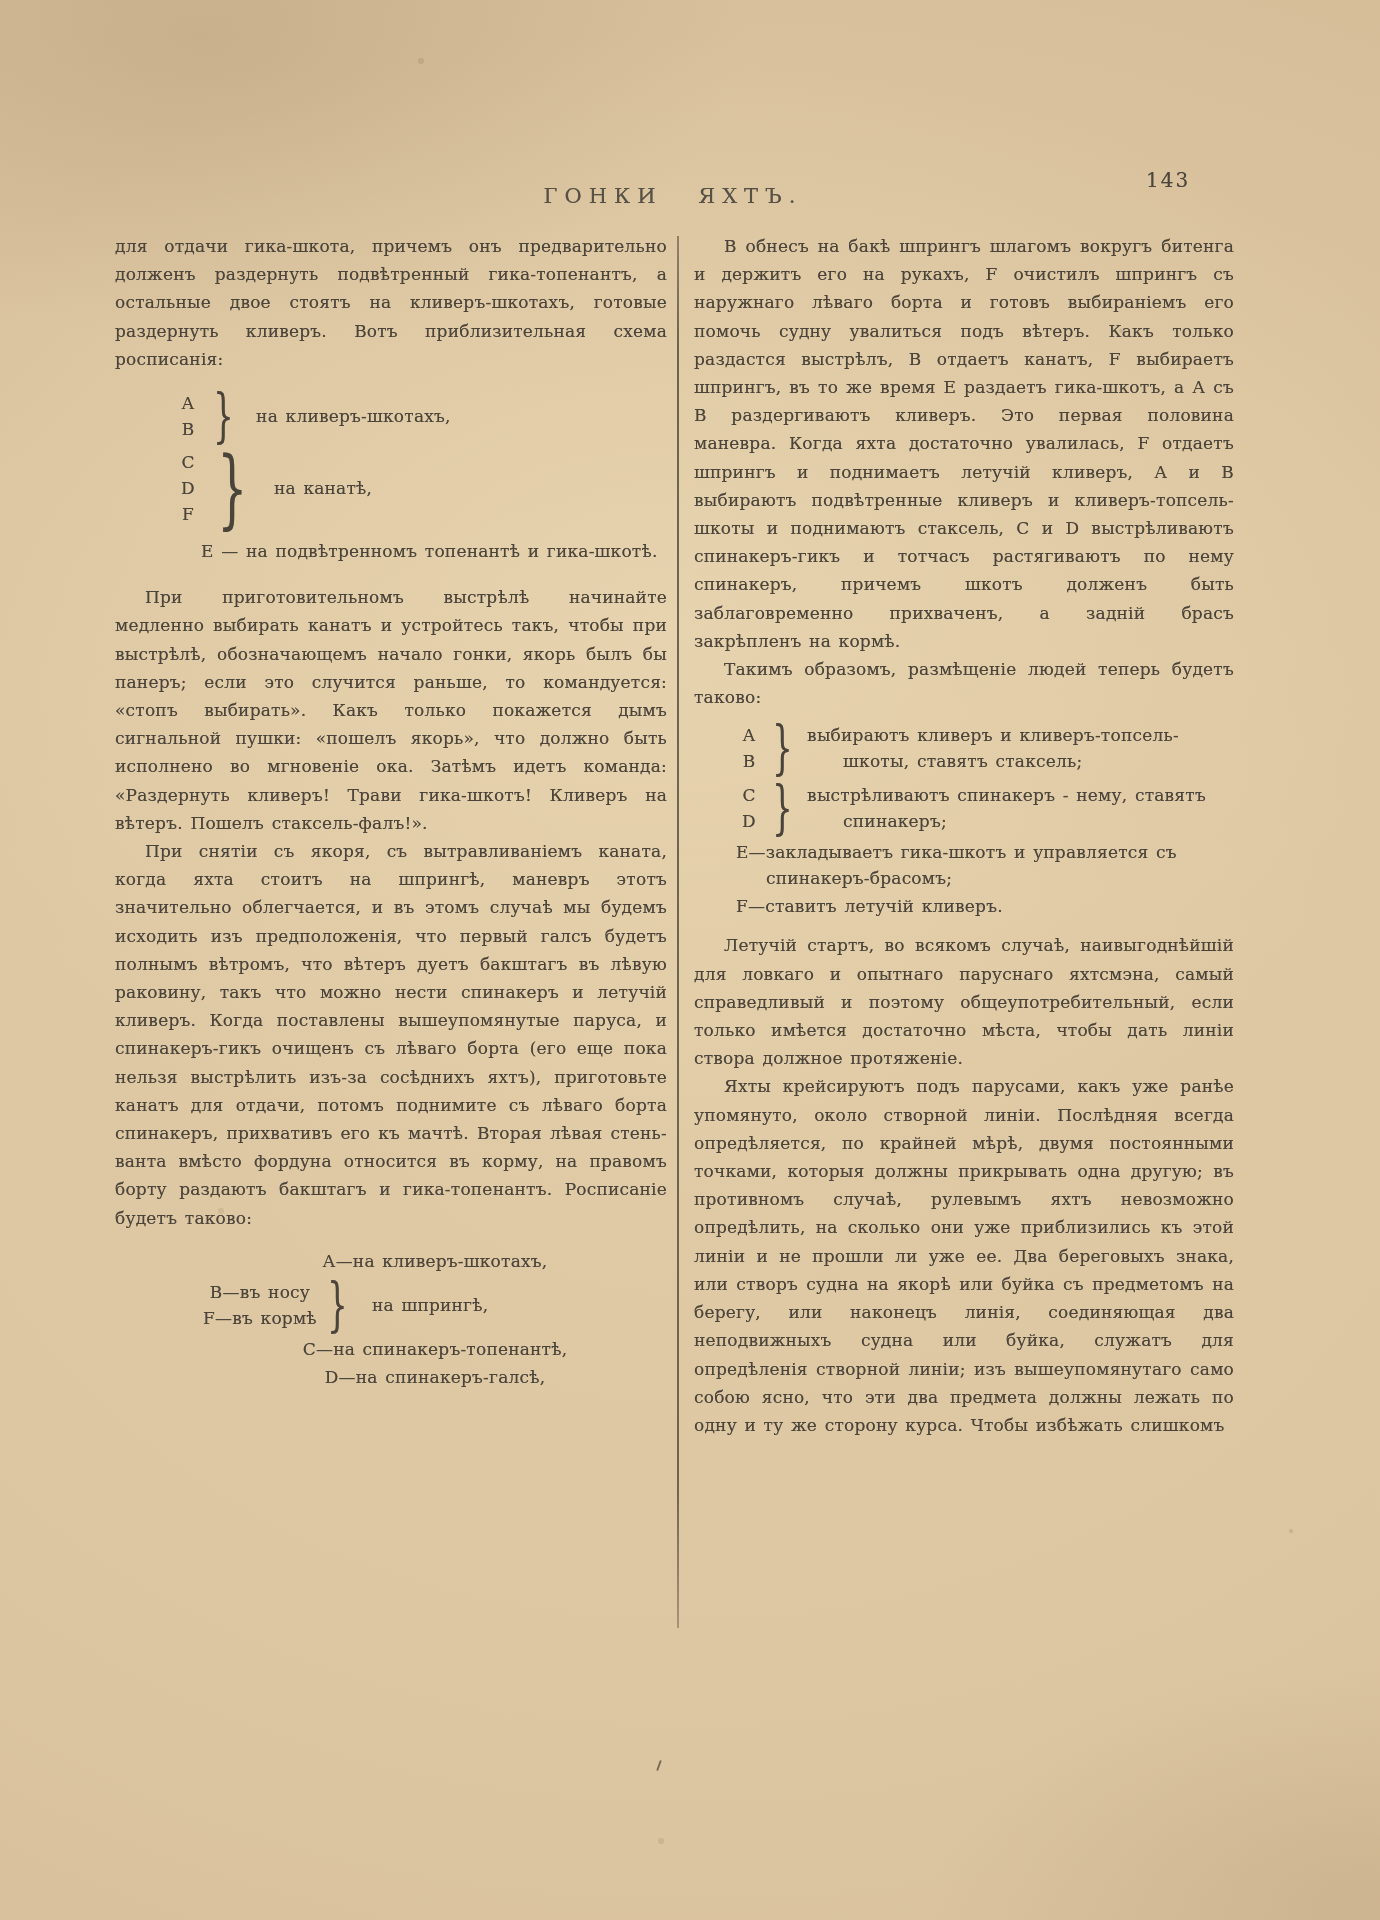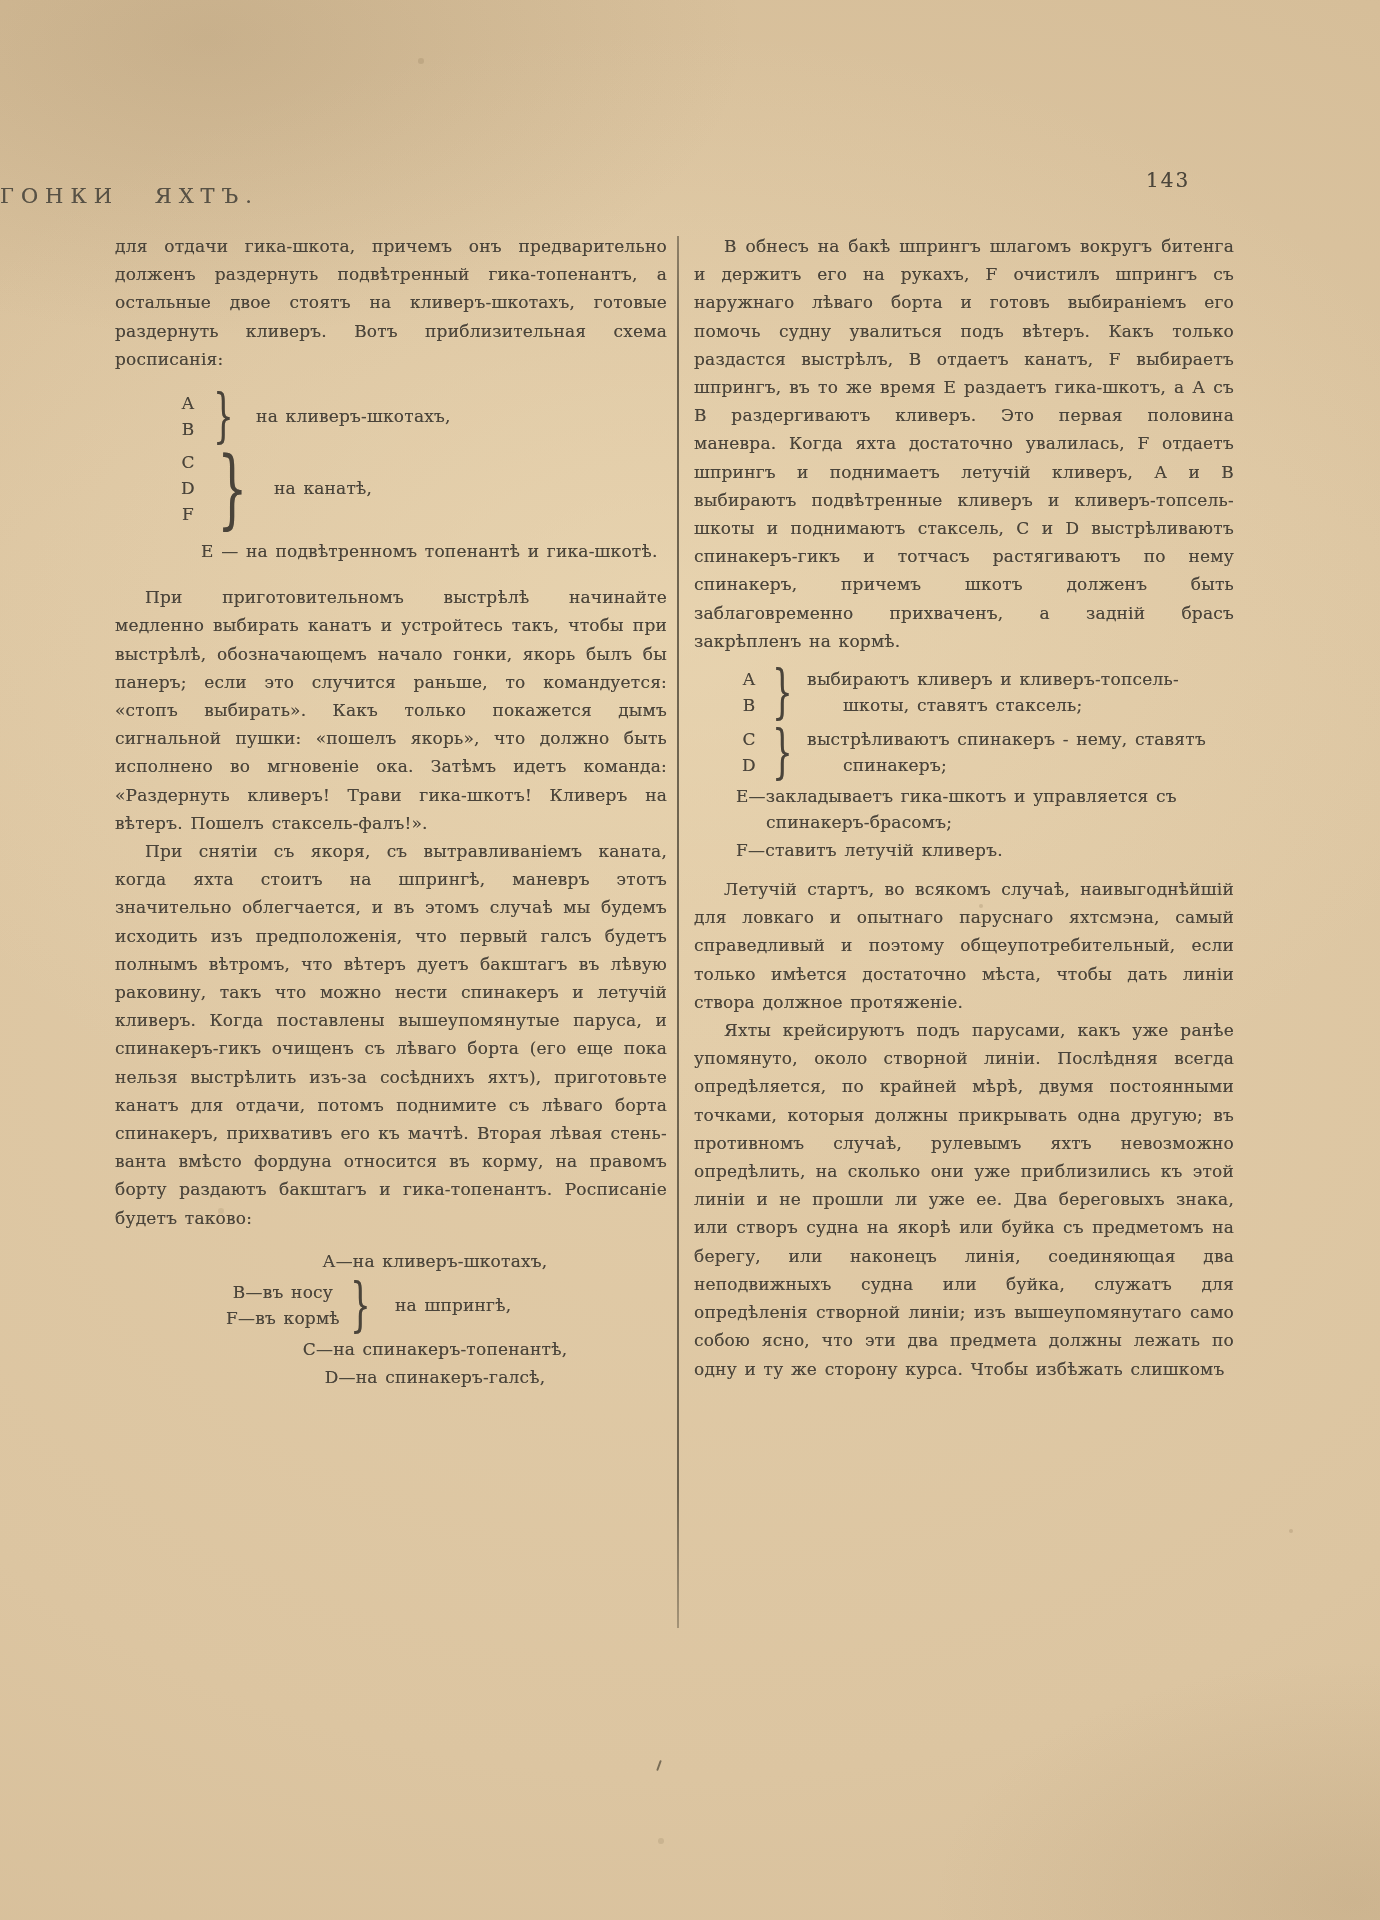--- a/index.html
+++ b/index.html
@@ -21,21 +21,21 @@
     content:"";position:absolute;left:0;top:0;width:2px;height:2px;border-radius:50%;
     box-shadow:
       420px 60px 0 2px rgba(120,98,66,0.18),
       1120px 330px 0 1px rgba(120,98,66,0.22),
       220px 1210px 0 2px rgba(120,98,66,0.15),
       980px 905px 0 1px rgba(120,98,66,0.20),
       660px 1840px 0 2px rgba(120,98,66,0.16),
       1290px 1530px 0 1px rgba(120,98,66,0.20);
   }
   .running-title{
-    position:absolute;left:0;top:184px;width:1346px;
+    position:absolute;left:0;top:184px;width:1346px;text-align:center;
     font-size:21px;color:#575145;letter-spacing:7px;word-spacing:22px;
     text-shadow:0 0 0.5px rgba(87,81,69,0.55);
   }
   .page-number{
     position:absolute;left:1146px;top:168px;
     font-size:20px;color:#4c463b;letter-spacing:2px;
     text-shadow:0 0 0.5px rgba(76,70,59,0.5);
   }
   .col{
     position:absolute;top:232px;
@@ -59,21 +59,21 @@
   .brace{flex:none;color:#4a443a;line-height:1;transform:scaleX(0.55);transform-origin:center;margin:0 6px 0 2px;font-weight:400;}
   .brace::before{content:"}";}
   .brace.b2{font-size:58px;}
   .brace.b3{font-size:86px;}
   .brace-label{margin-left:8px;text-align:left;}
   .schema-e{margin:6px 0 0 28px;padding-left:58px;text-indent:-58px;text-align:left;}
   
   .roster{margin:16px 0 0 88px;text-align:center;line-height:26px;}
   .roster-item{margin-top:2px;}
   .roster-brace{display:flex;align-items:center;margin-top:2px;}
-  .roster-rows div{line-height:26px;margin-left:23px;}
+  .roster-rows div{line-height:26px;}
   .roster-label{margin-left:10px;}
   
   .assignments{margin:8px 0 12px 42px;text-align:left;line-height:26px;}
   .assign{display:flex;align-items:center;margin-top:2px;}
   .assign .letters{width:26px;}
   .assign-label{flex:1;padding-left:36px;text-indent:-36px;}
   .assign-item{margin-top:2px;padding-left:30px;text-indent:-30px;}
   .stray-mark{
     position:absolute;left:658px;top:1760px;width:2px;height:11px;
     background:rgba(78,70,54,0.7);transform:rotate(20deg);border-radius:1px;
@@ -131,20 +131,21 @@
       <div class="roster-item">С—на спинакеръ-топенантѣ,</div>
       <div class="roster-item">D—на спинакеръ-галсѣ,</div>
     </div>
 
   </div>
 
   <div class="col col-right">
 
     <p class="indent">В обнесъ на бакѣ шпрингъ шлагомъ вокругъ битенга и держитъ его на рукахъ, F очистилъ шпрингъ съ наружнаго лѣваго борта и готовъ выбираніемъ его помочь судну увалиться подъ вѣтеръ. Какъ только раздастся выстрѣлъ, В отдаетъ канатъ, F выбираетъ шпрингъ, въ то же время Е раздаетъ гика-шкотъ, а А съ В раздергиваютъ кливеръ. Это первая половина маневра. Когда яхта достаточно увалилась, F отдаетъ шпрингъ и поднимаетъ летучій кливеръ, А и В выбираютъ подвѣтренные кливеръ и кливеръ-топсель-шкоты и поднимаютъ стаксель, С и D выстрѣливаютъ спинакеръ-гикъ и тотчасъ растягиваютъ по нему спинакеръ, причемъ шкотъ долженъ быть заблаговременно прихваченъ, а задній брасъ закрѣпленъ на кормѣ.</p>
 
+    <p class="indent">Такимъ образомъ, размѣщеніе людей теперь будетъ таково:</p>
 
     <div class="assignments">
       <div class="assign">
         <div class="letters">
           <span>А</span>
           <span>В</span>
         </div>
         <span class="brace b2"></span>
         <span class="assign-label">выбираютъ кливеръ и кливеръ-топсель-шкоты, ставятъ стаксель;</span>
       </div>

